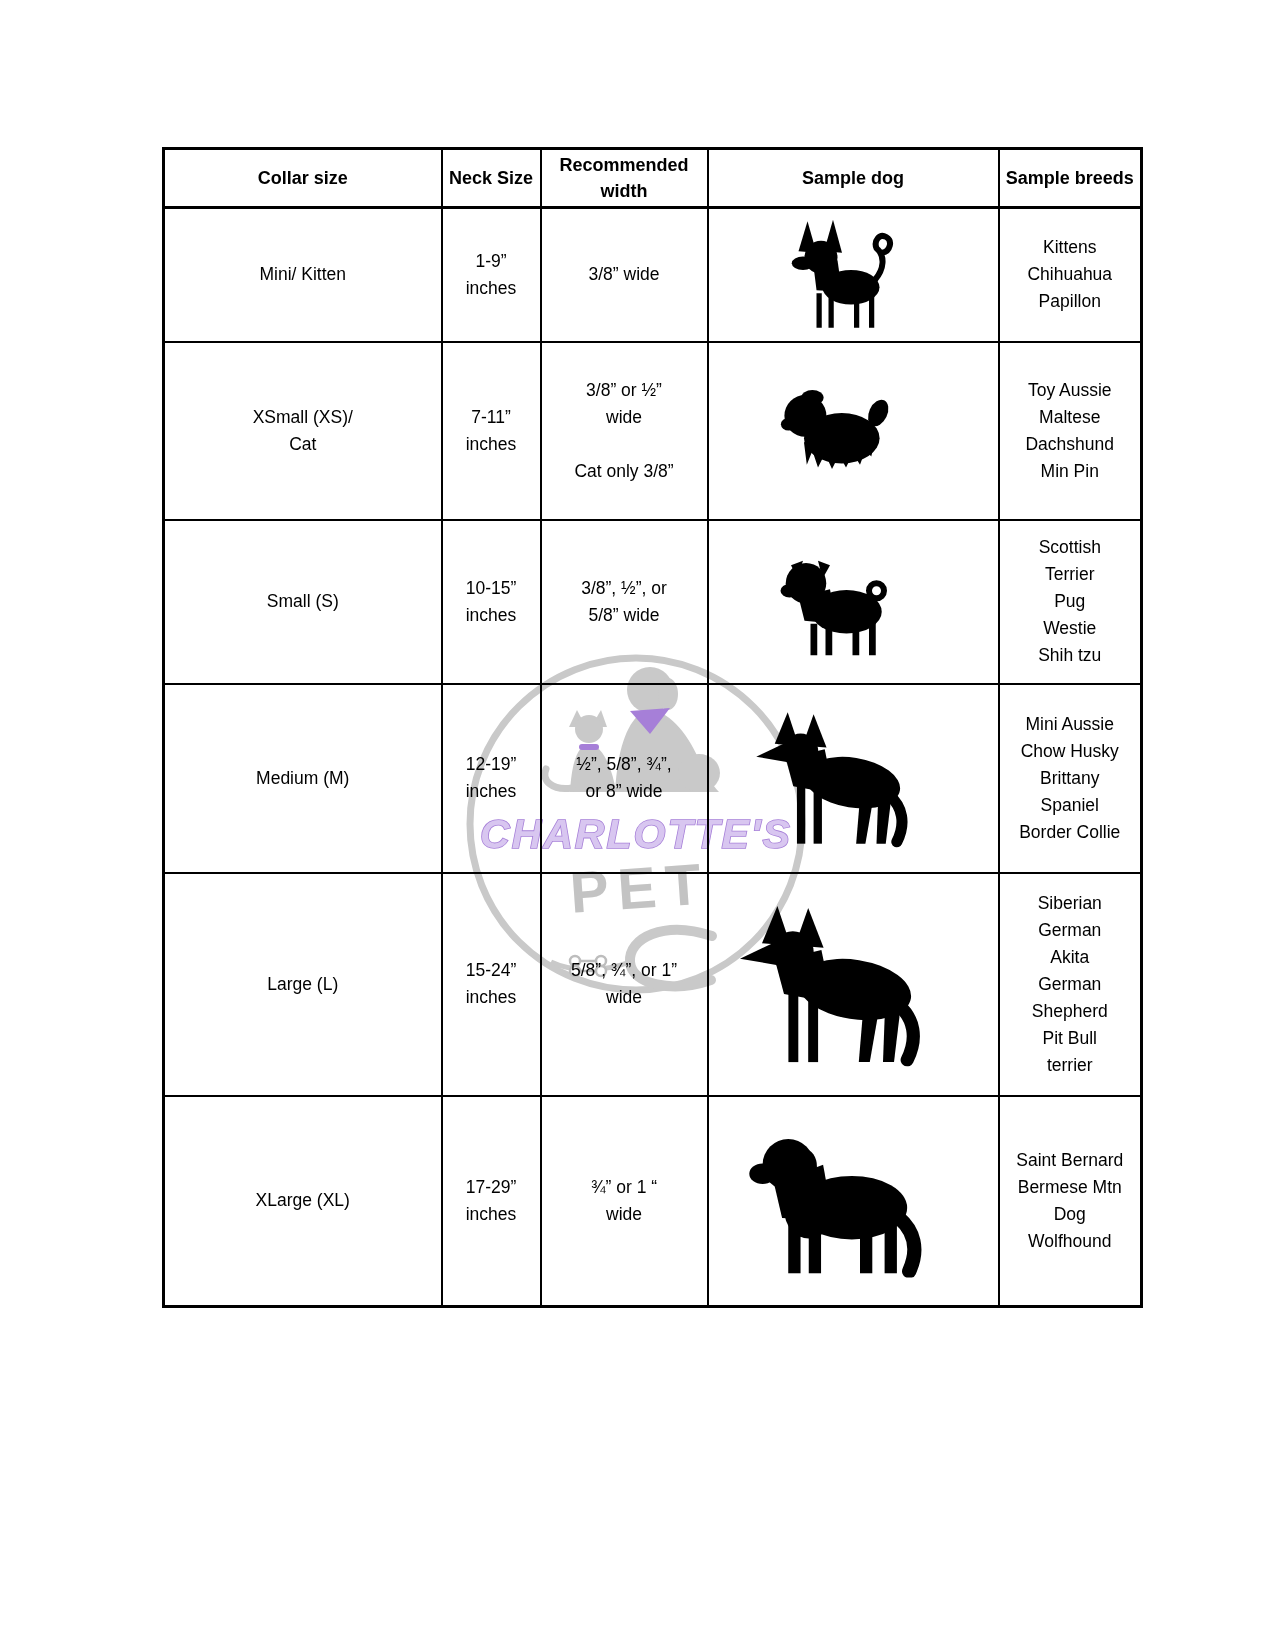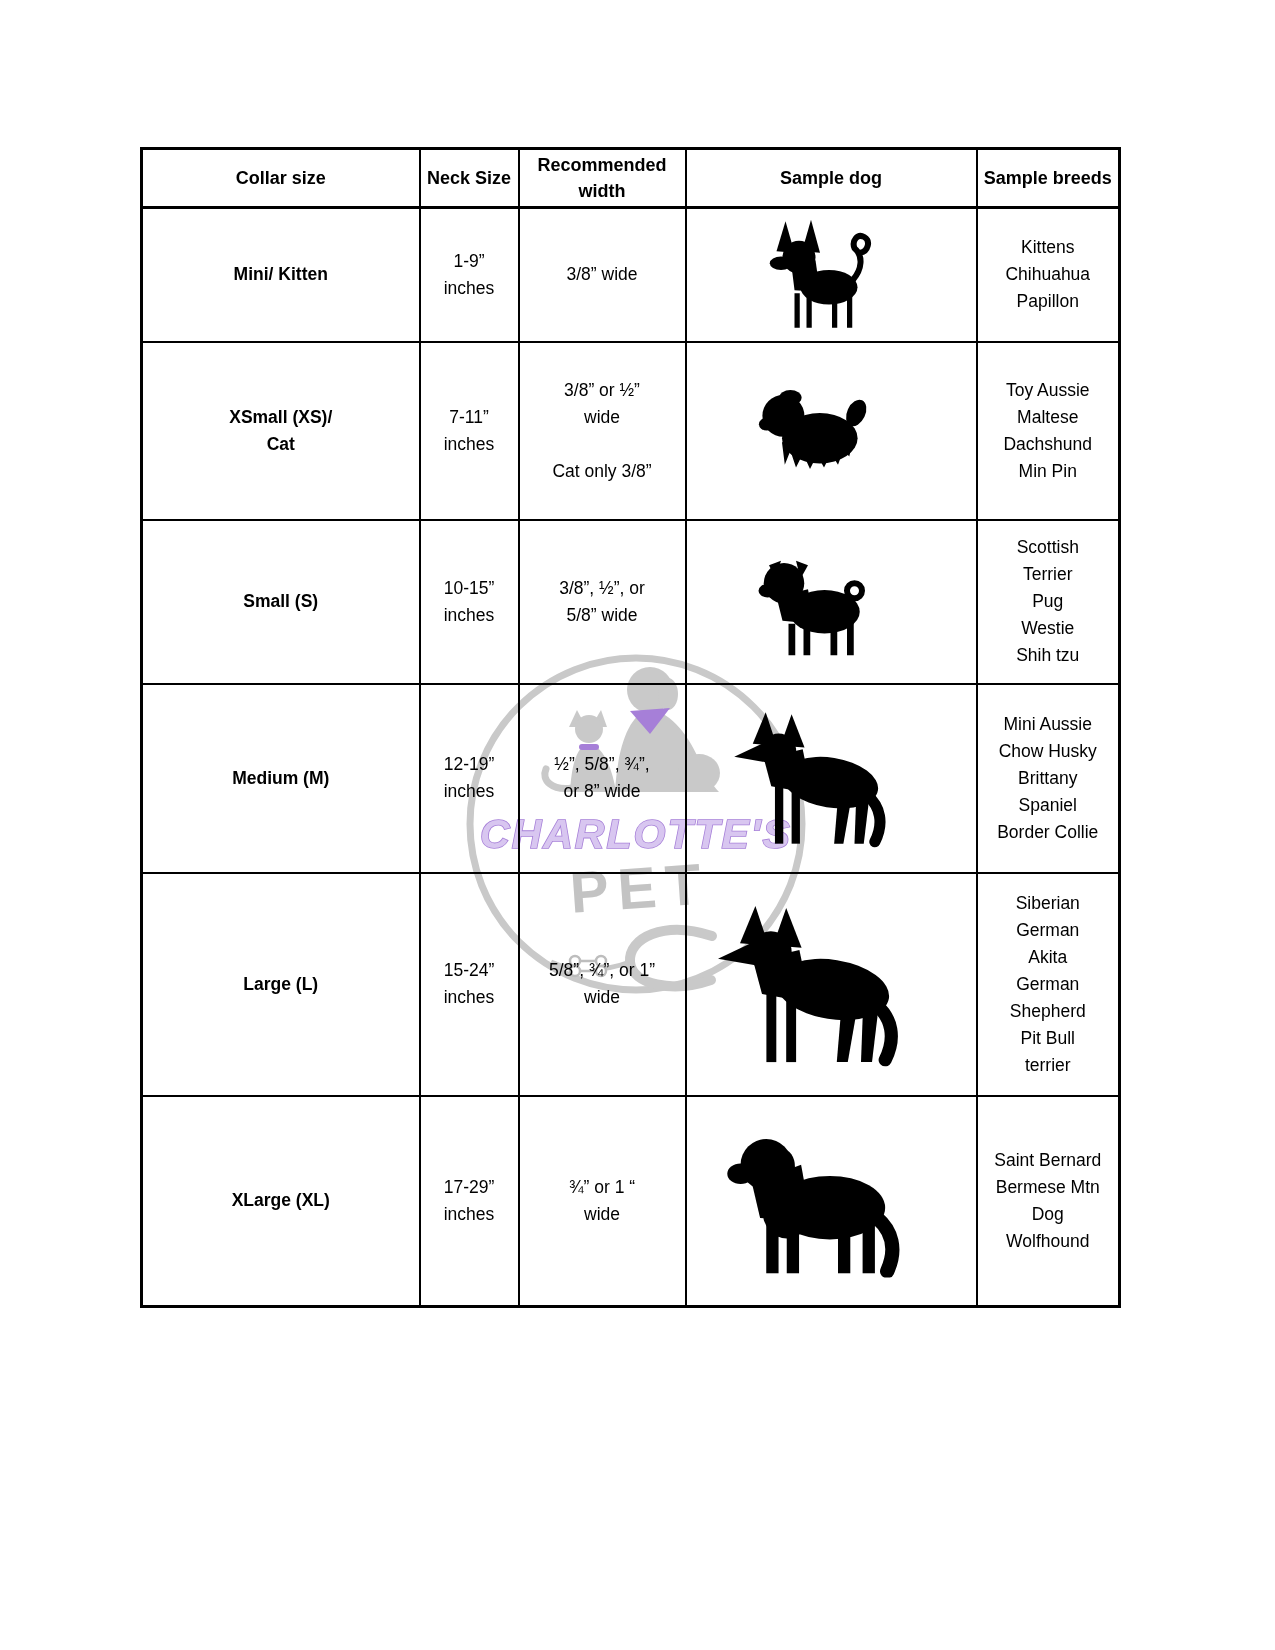--- a/index.html
+++ b/index.html
@@ -4,33 +4,33 @@
 <style>
   html,body{margin:0;padding:0;}
   body{
     width:1275px;height:1650px;position:relative;background:#ffffff;
     font-family:"Liberation Sans", sans-serif;overflow:hidden;
   }
   
   .watermark{position:absolute;left:0;top:0;width:1275px;height:1650px;z-index:0;}
   
   table.size-chart{
-    position:absolute;left:140px;top:147px;z-index:2;
+    position:absolute;left:162px;top:147px;z-index:2;
     border-collapse:collapse;table-layout:fixed;background:transparent;
     border:3px solid #000;
   }
   table.size-chart th, table.size-chart td{
     border:2px solid #000;vertical-align:middle;text-align:center;
     padding:2px 3px;background:transparent;color:#000;
   }
   table.size-chart thead th{
     border-bottom:3px solid #000;font-weight:bold;font-size:18px;line-height:26px;
   }
   table.size-chart td{font-size:17.5px;line-height:27px;}
-  td.c-collar .ln{font-weight:bold;}
+  td.c-collar .ln{font-weight:normal;}
   .ln{min-height:13px;}
   .ln.b{font-weight:normal;}
   .dogwrap{display:flex;justify-content:center;align-items:center;}
   .dogwrap svg{display:block;transform:translateX(-14px);}
   .hidden-defs{position:absolute;width:0;height:0;overflow:hidden;}
 </style>
 </head>
 <body>
 
 <svg class="watermark" viewBox="0 0 1275 1650" xmlns="http://www.w3.org/2000/svg">

